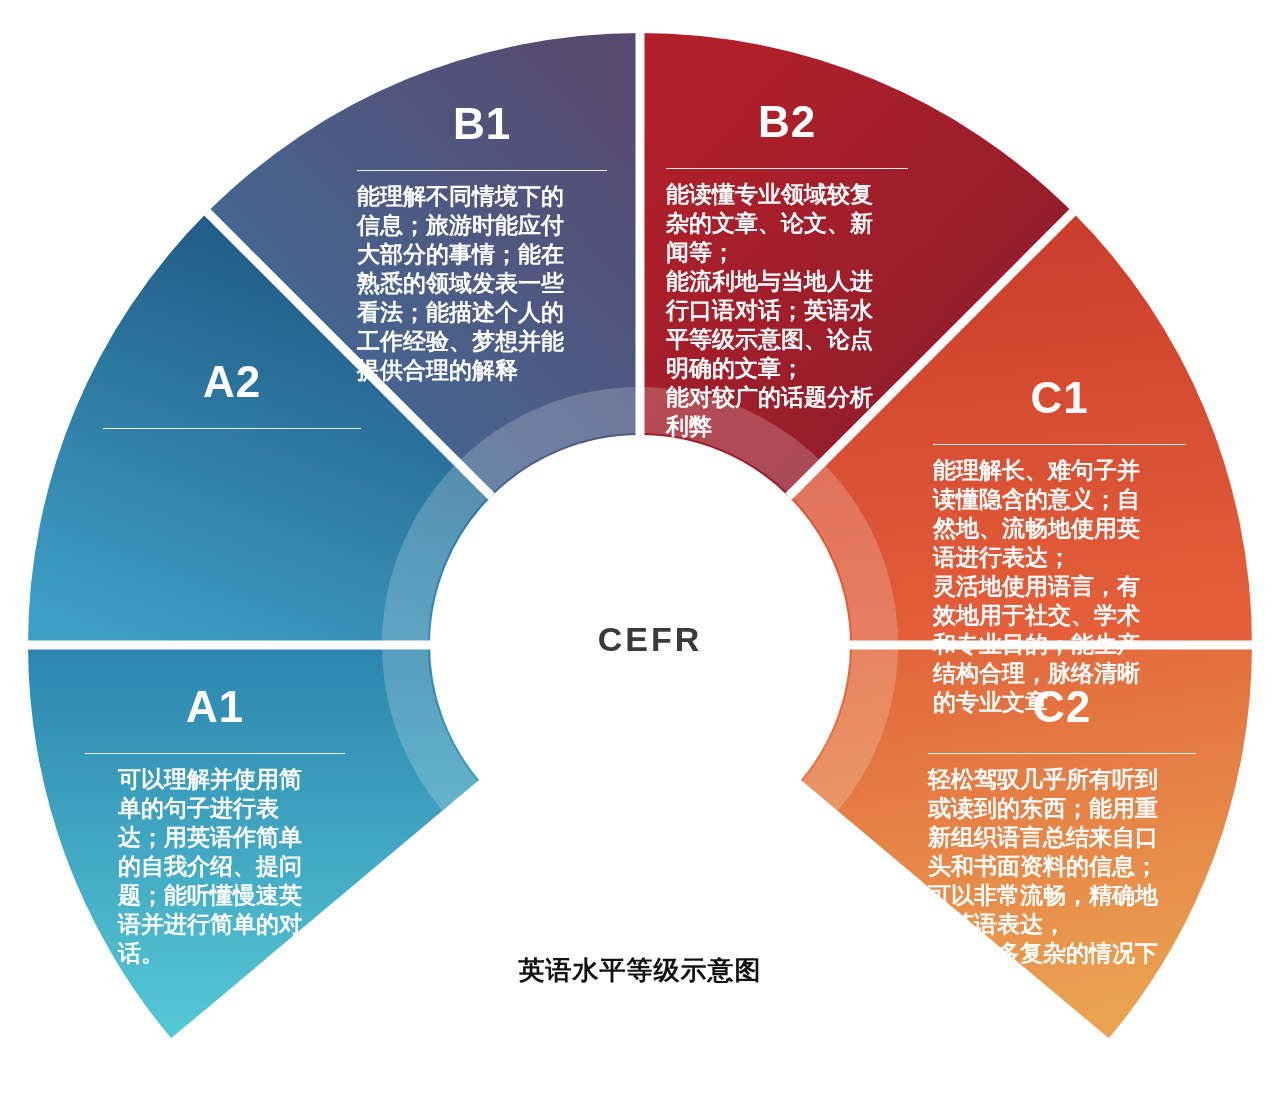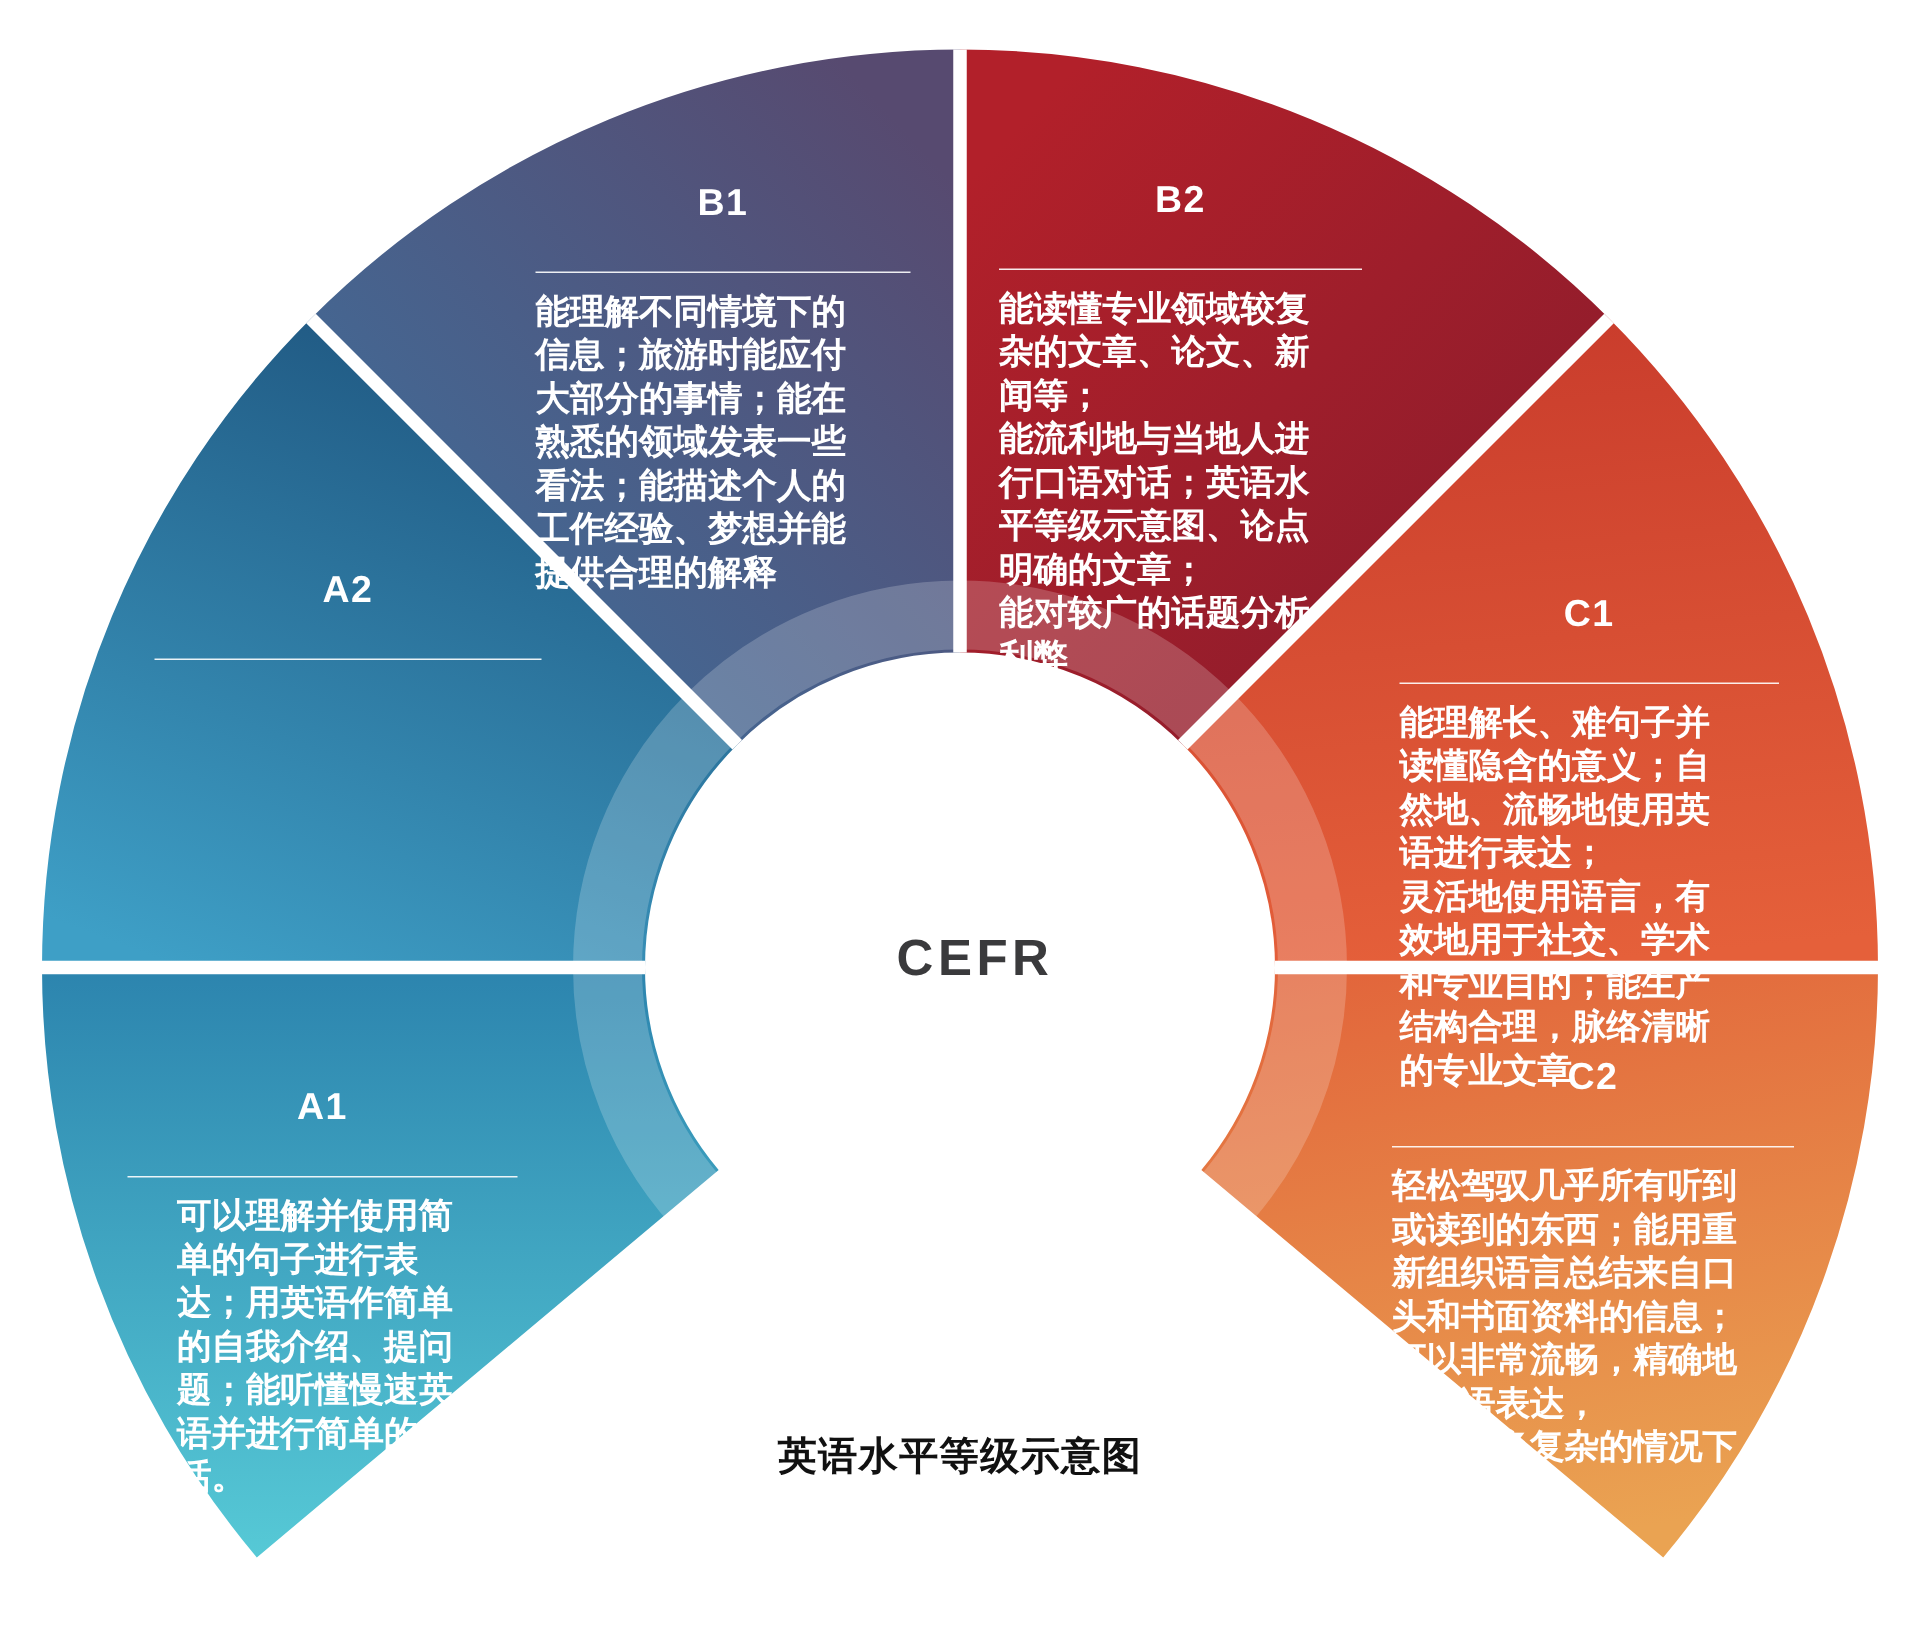--- a/index.html
+++ b/index.html
@@ -2,24 +2,24 @@
 <html><head>
 <meta charset="utf-8">
 <style>
   html,body{margin:0;padding:0;background:#ffffff;}
   .stage{
     position:relative;width:1280px;height:1098px;overflow:hidden;background:#fff;
     font-family:"Liberation Sans", sans-serif;
   }
   .stage svg{position:absolute;left:0;top:0;}
   .seg-text{position:absolute;color:#fff;}
-  .seg-text h2{margin:15px 0 24px;font-size:25px;line-height:44px;font-weight:700;text-align:center;letter-spacing:1px;}
+  .seg-text h2{margin:4px 0 24px;font-size:44px;line-height:44px;font-weight:700;text-align:center;letter-spacing:1px;}
   .seg-text .rule{height:0;border-top:1.5px solid rgba(255,255,255,.9);margin:0 0 11px;}
   .seg-text .desc{margin:0;font-size:23px;line-height:29px;white-space:pre-line;text-align:left;font-weight:bold;}
-  .seg-a1{left:85px;top:701px;width:260px;}  .seg-a1 .desc{padding:0 26px 0 33px;}
+  .seg-a1{left:85px;top:681px;width:260px;}  .seg-a1 .desc{padding:0 26px 0 33px;}
   .seg-a2{left:103px;top:356px;width:258px;} .seg-a2 .desc{padding-right:28px;}
   .seg-b1{left:357px;top:98px;width:250px;}  .seg-b1 .desc{padding-right:26px;}
   .seg-b2{left:666px;top:96px;width:242px;}  .seg-b2 .desc{padding-right:16px;}
   .seg-c1{left:933px;top:372px;width:253px;} .seg-c1 .desc{padding-right:26px;}
   .seg-c2{left:928px;top:681px;width:268px;} .seg-c2 .desc{padding-right:22px;}
   .center-label{position:absolute;left:540px;top:620px;width:220px;text-align:center;
     font-size:34px;font-weight:600;color:#3a3a3c;letter-spacing:3px;}
   .title{position:absolute;left:390px;top:953px;width:500px;text-align:center;
     font-size:26px;font-weight:700;color:#111;letter-spacing:1px;}
 </style>

